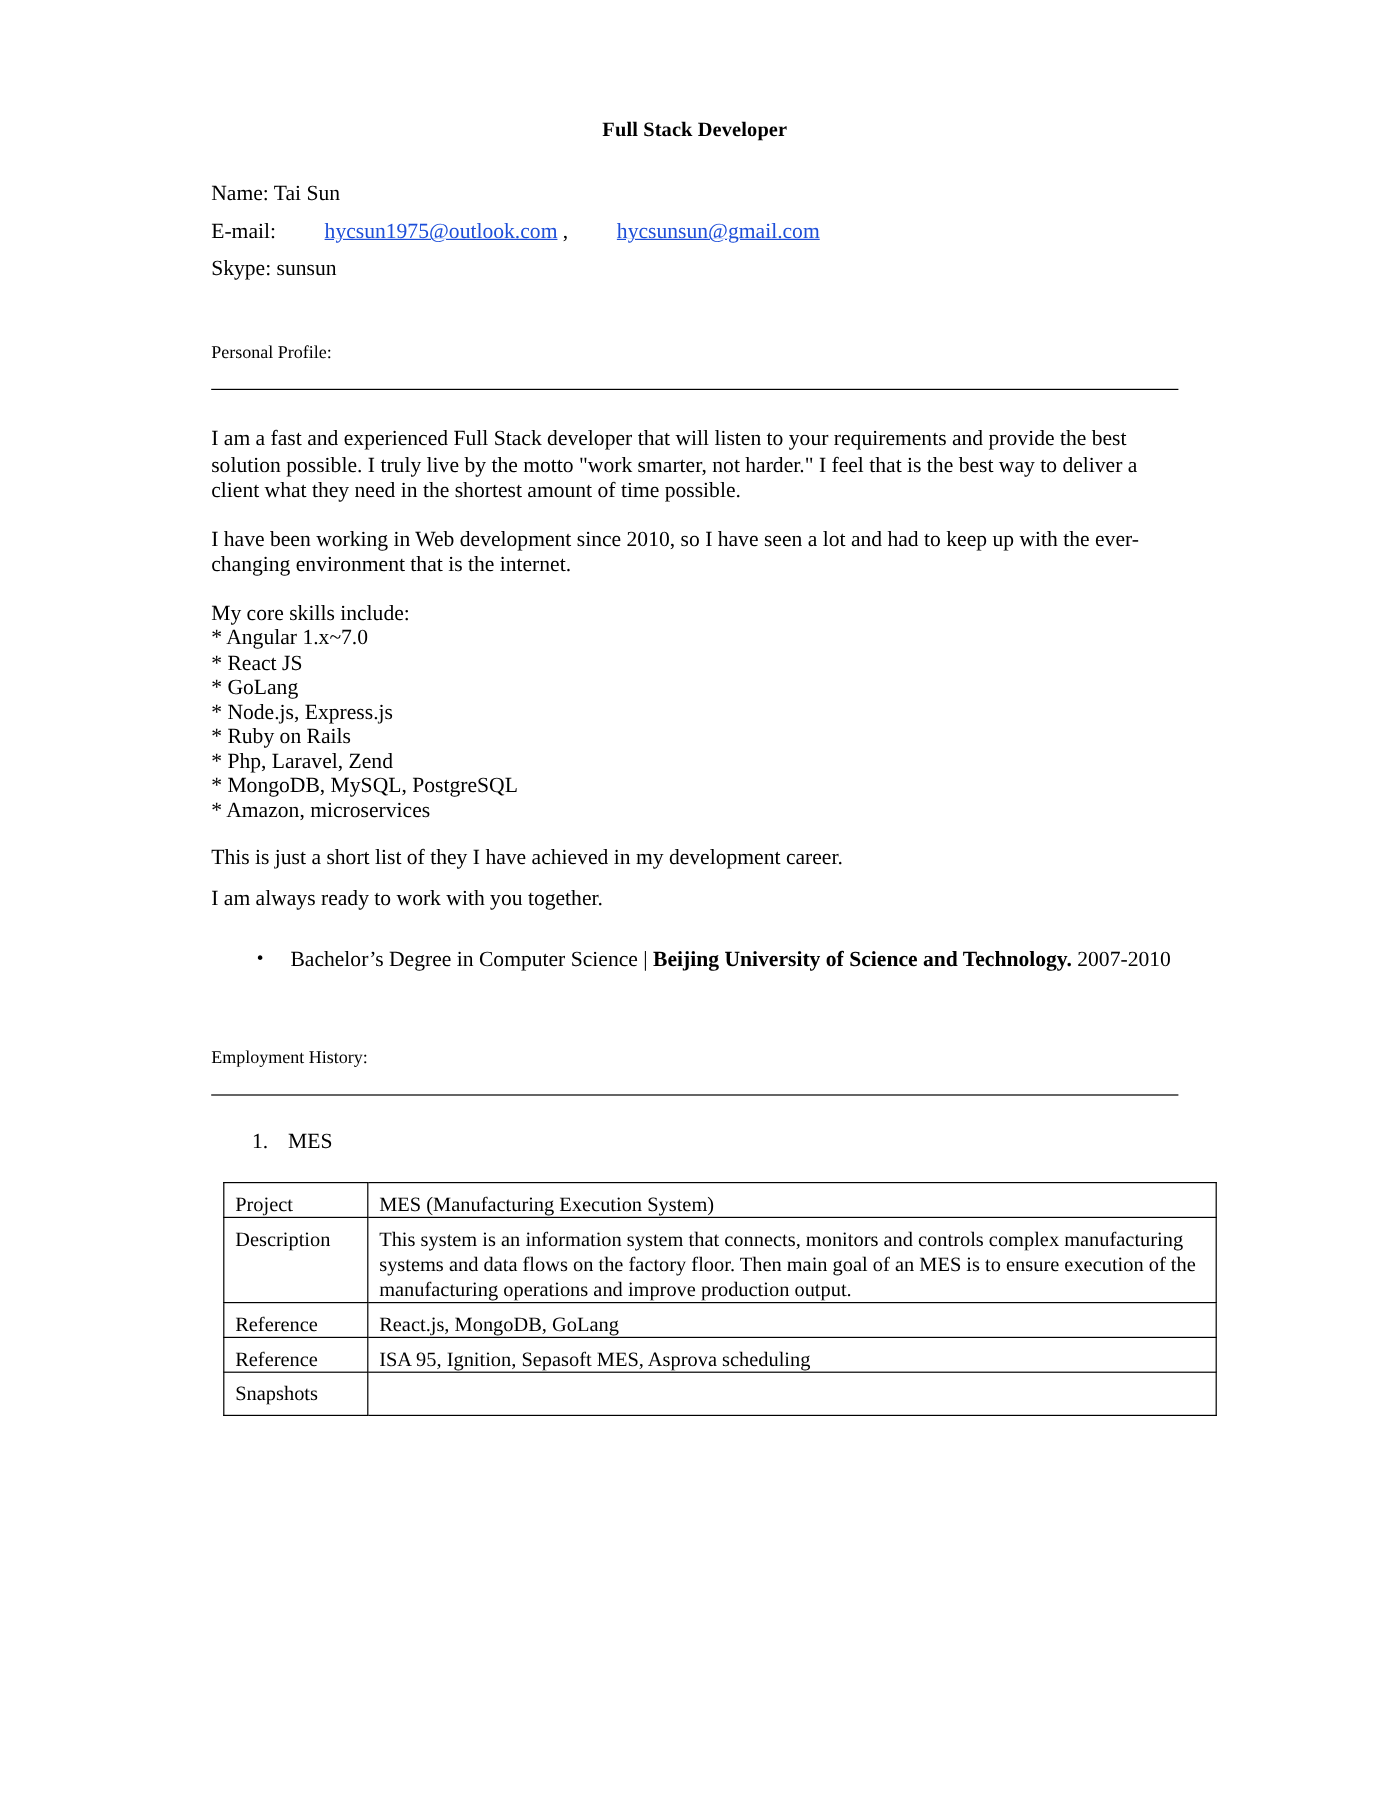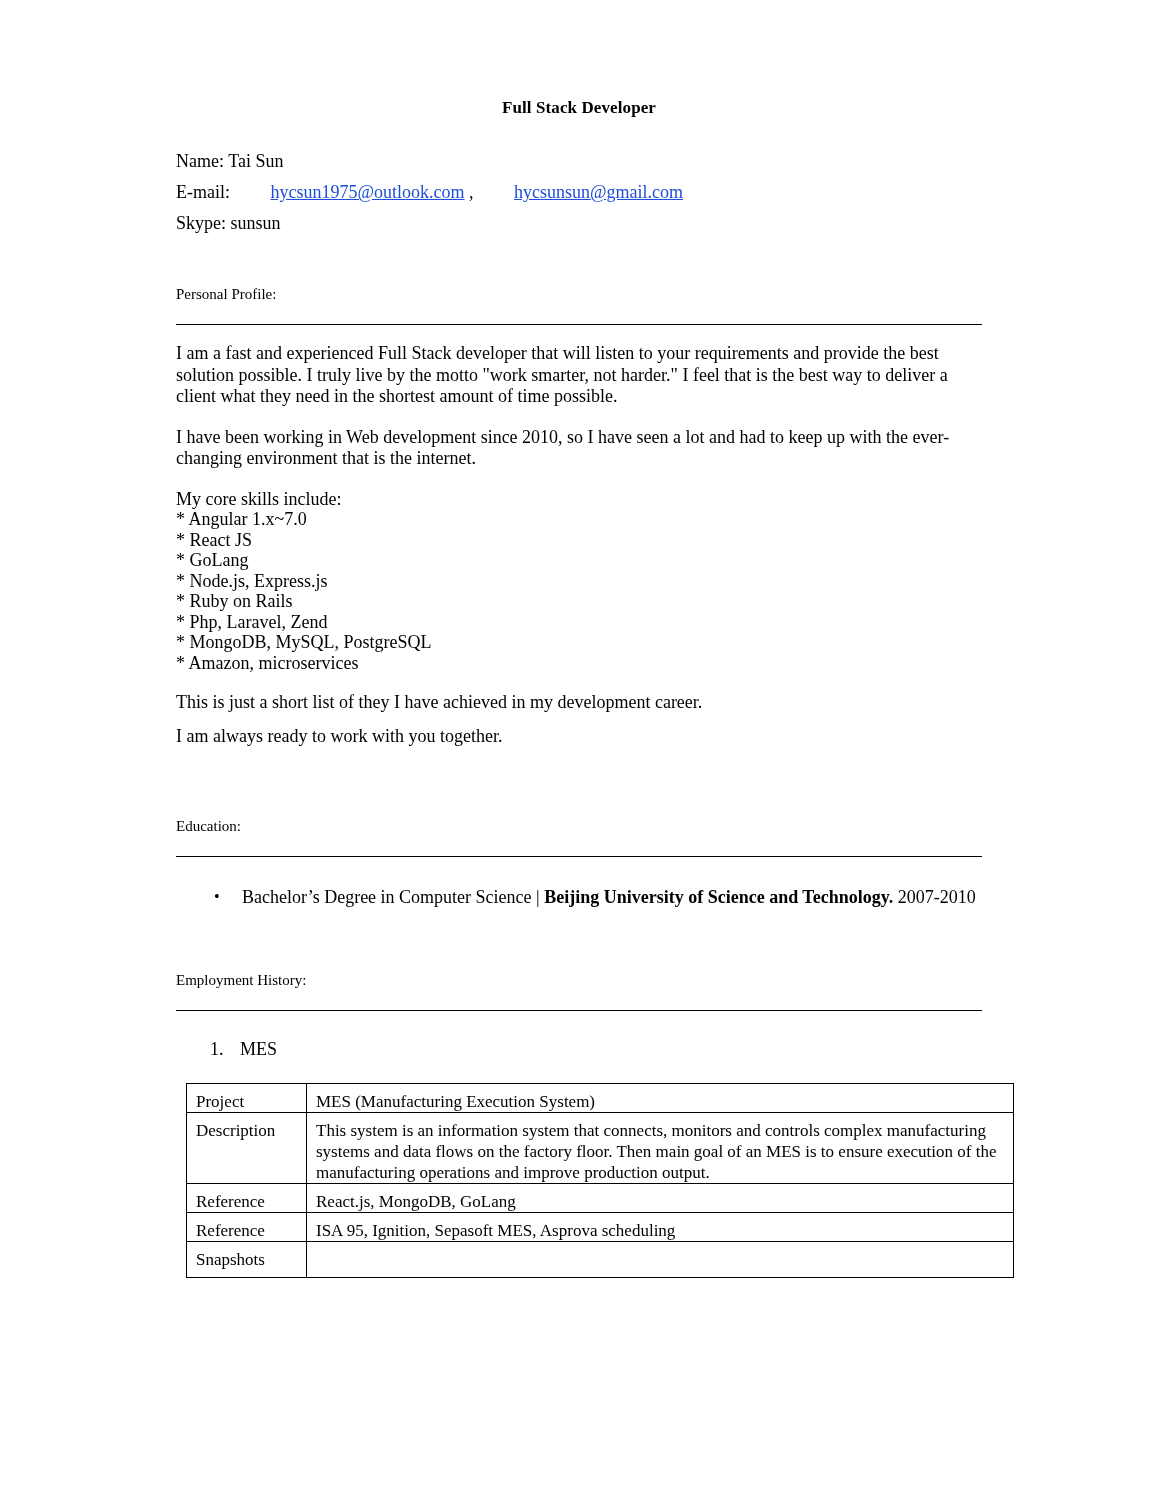--- a/index.html
+++ b/index.html
@@ -49,21 +49,21 @@
     padding-bottom: 20px;
     line-height: 1.25;
   }
   .sec-personal { margin-top: 46px; }
   .sec-education { margin-top: 70px; }
   .sec-employment { margin-top: 62px; }
 
   .body-para {
     font-size: 18px;
     line-height: 21.5px;
-    margin-top: 18px;
+    margin-top: 30px;
   }
   .body-para.tight { margin-top: 19px; }
   .skills-block {
     font-size: 18px;
     line-height: 20.5px;
     margin-top: 19px;
     white-space: pre-line;
   }
   .closing-1 { margin-top: 19px; }
   .closing-2 { margin-top: 12px; }
@@ -149,21 +149,20 @@
 * GoLang
 * Node.js, Express.js
 * Ruby on Rails
 * Php, Laravel, Zend
 * MongoDB, MySQL, PostgreSQL
 * Amazon, microservices</span></div>
 
   <div class="body-para closing-1">This is just a short list of they I have achieved in my development career.</div>
   <div class="body-para closing-2">I am always ready to work with you together.</div>
 
-  <div class="section-heading sec-education">Education:</div>
 
   <ul class="edu-list">
     <li class="edu-item">
       <span class="edu-bullet">•</span><span>Bachelor’s Degree in Computer Science | </span><span class="edu-univ">Beijing University of Science and Technology.</span><span> 2007-2010</span>
     </li>
   </ul>
 
   <div class="section-heading sec-employment">Employment History:</div>
 
   <ol class="emp-list">

